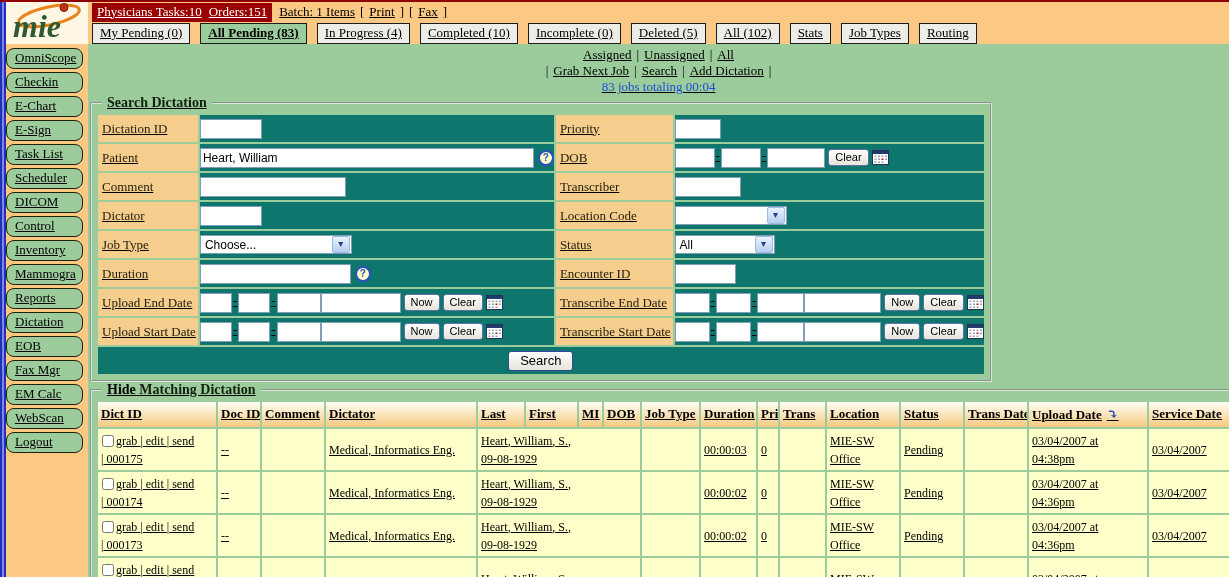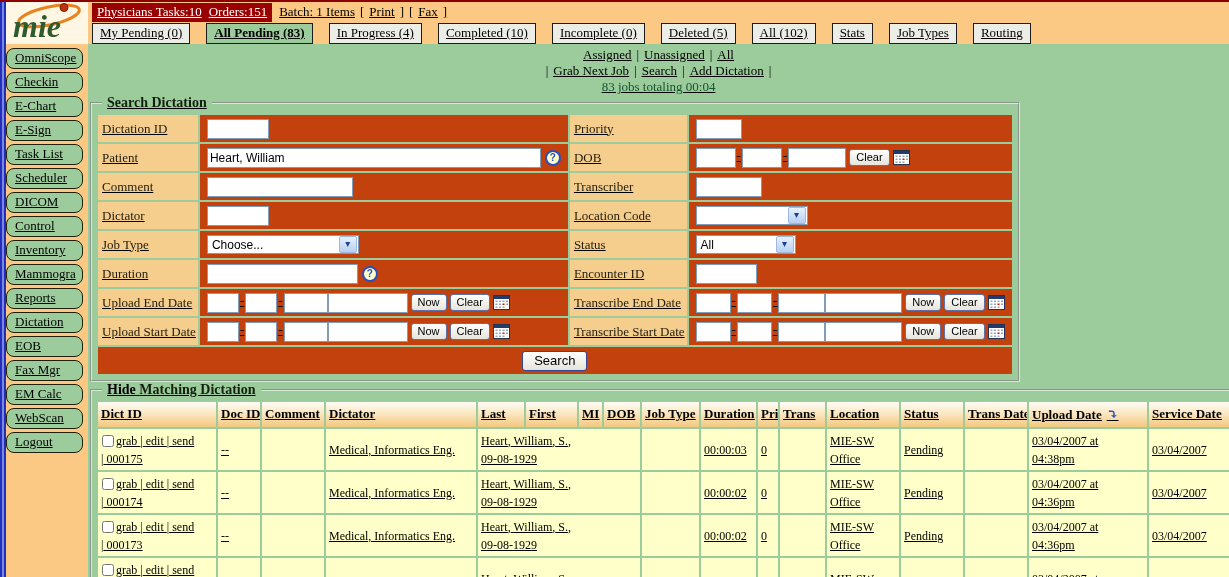--- a/index.html
+++ b/index.html
@@ -8,47 +8,47 @@
   .blue-strip{position:absolute;left:0;top:0;width:6px;height:577px;background:repeating-linear-gradient(90deg,#2230B8 0 2px,#7A86E8 2px 4px,#2230B8 4px 6px);}
   
   .topbar{height:42px;margin-left:6px;background:#FBC983;position:relative;}
   .logo-box{position:absolute;left:0;top:0;width:82px;height:42px;background:#FFF7E3;display:flex;align-items:center;justify-content:center;}
   .topbar-content{margin-left:86px;}
   .row1{height:20px;display:flex;align-items:center;gap:5px;white-space:nowrap;text-align:right;}
   .red-block{background:#990000;color:#fff;padding:1px 5px 2px 5px;display:inline-flex;gap:7px;}
   .red-block .wlink{color:#fff;text-decoration:underline;cursor:pointer;}
   .batch{color:#000;margin-left:2px;}
   .blink{color:#000;text-decoration:underline;cursor:pointer;}
-  .tabs-row{display:flex;gap:16px;height:22px;align-items:flex-end;padding-top:0;}
+  .tabs-row{display:flex;gap:10px;height:22px;align-items:flex-end;padding-top:0;}
   .tab{background:#EDEDE7;border:1px solid #1c1c1c;padding:1px 7px 2px 7px;height:16px;line-height:16px;white-space:nowrap;cursor:pointer;}
   .tab.active{background:#9CCB9C;font-weight:bold;text-decoration:underline;}
   
   .layout{display:flex;margin-left:6px;height:533px;}
   .sidebar{width:82px;background:#FBC983;padding-top:4px;display:flex;flex-direction:column;gap:3px;flex:none;}
   .side-btn{width:77px;box-sizing:border-box;background:#9CCB9C;border:1px solid #20200f;border-radius:8px;padding:1px 2px 2px 8px;font-size:13px;white-space:nowrap;overflow:hidden;cursor:pointer;}
   .main{flex:1;background:#9CCB9C;padding:2px 0 0 2px;overflow:hidden;}
   
   a,.lnk{color:#000;text-decoration:underline;cursor:pointer;}
   .nav-row{display:flex;align-items:center;padding:1px 4px 0 2px;flex-direction:column;}
   .nav-left,.nav-center{display:flex;gap:5px;white-space:nowrap;}
   .nav-side{flex:1;}
-  .nav-right{flex:1;text-align:right;color:#14532d;white-space:nowrap;}
+  .nav-right{flex:1;text-align:right;color:#1d4ed8;white-space:nowrap;}
   .plain{text-decoration:none;cursor:default;}
   .msg{color:#CC1100;padding:2px 0 0 2px;}
   
   fieldset.fs{border:2px groove #D9E8D9;margin:0;padding:2px 4px 4px 4px;}
   fieldset.fs legend{font-weight:bold;font-size:14px;color:#13200F;padding:0 5px;margin-left:6px;}
   .fs-search{margin:26px 0 0 132px;width:886px;box-sizing:border-box;}
   .fs-results{margin:26px 0 0 14px;width:1152px;box-sizing:border-box;padding:2px 0 2px 2px;}
   
   .form-table{border-collapse:separate;border-spacing:2px;width:100%;}
   .form-table td{height:25px;vertical-align:middle;}
   td.flabel{background:#F5CE8E;font-size:13px;padding:1px 2px 1px 4px;color:#26200f;white-space:nowrap;}
   td.fl1{width:112px;} td.fl2{width:128px;}
-  td.finput{background:#c2410c;padding:1px 7px;white-space:nowrap;}
+  td.finput{background:#0f766e;padding:1px 0;white-space:nowrap;}
   td.fi1{width:352px;}
   input.txt{border:1px solid #7F9DB9;height:16px;font:12px "Liberation Sans","DejaVu Sans",sans-serif;padding:1px 2px;background:#fff;vertical-align:middle;}
   .w56{width:56px;} .w40{width:40px;} .w140{width:140px;} .w145{width:145px;} .w330{width:328px;}
   .w60{width:60px;} .w55{width:55px;} .w38{width:34px;} .w58{width:52px;}
   .w30{width:26px;} .w42{width:38px;} .w78{width:74px;} .w33{width:29px;} .w45{width:41px;} .w75{width:71px;}
   .dash{padding:0 1px;}
   .xsel{display:inline-flex;border:1px solid #7F9DB9;background:#fff;height:19px;align-items:center;box-sizing:border-box;font:12px "Liberation Sans","DejaVu Sans",sans-serif;vertical-align:middle;cursor:pointer;}
   .xsel .xtxt{padding:0 4px;flex:1;overflow:hidden;text-align:left;}
   .xsel .xarr{width:16px;height:15px;margin:1px;background:linear-gradient(#E7F1FD,#B7CFF0);border:1px solid #9DBAE0;border-radius:2px;color:#1F3F8F;font-size:10px;line-height:14px;text-align:center;flex:none;}
   .selw152{width:152px;} .selw100{width:100px;} .selw112{width:112px;}

